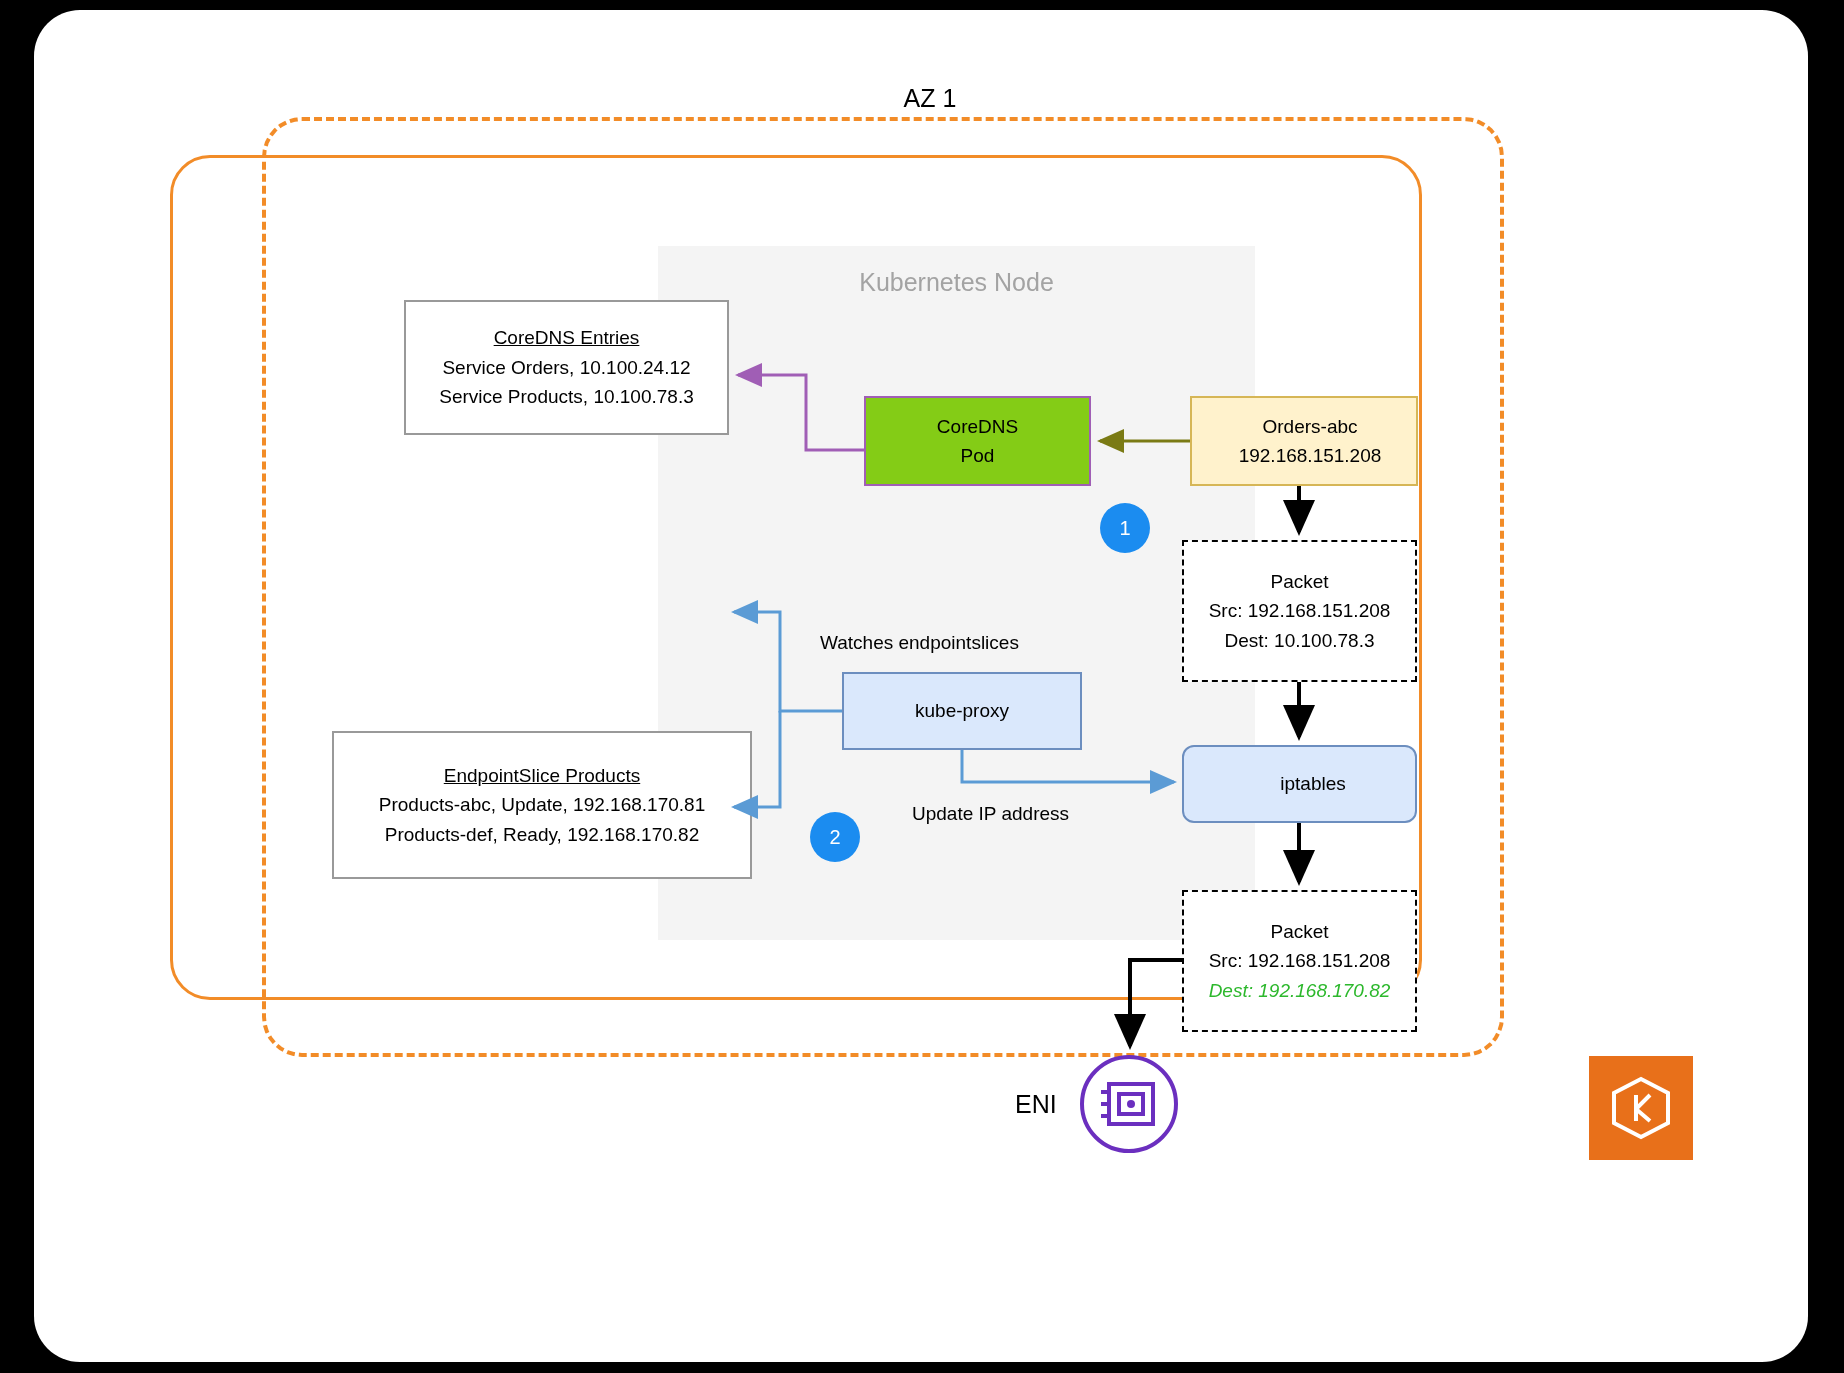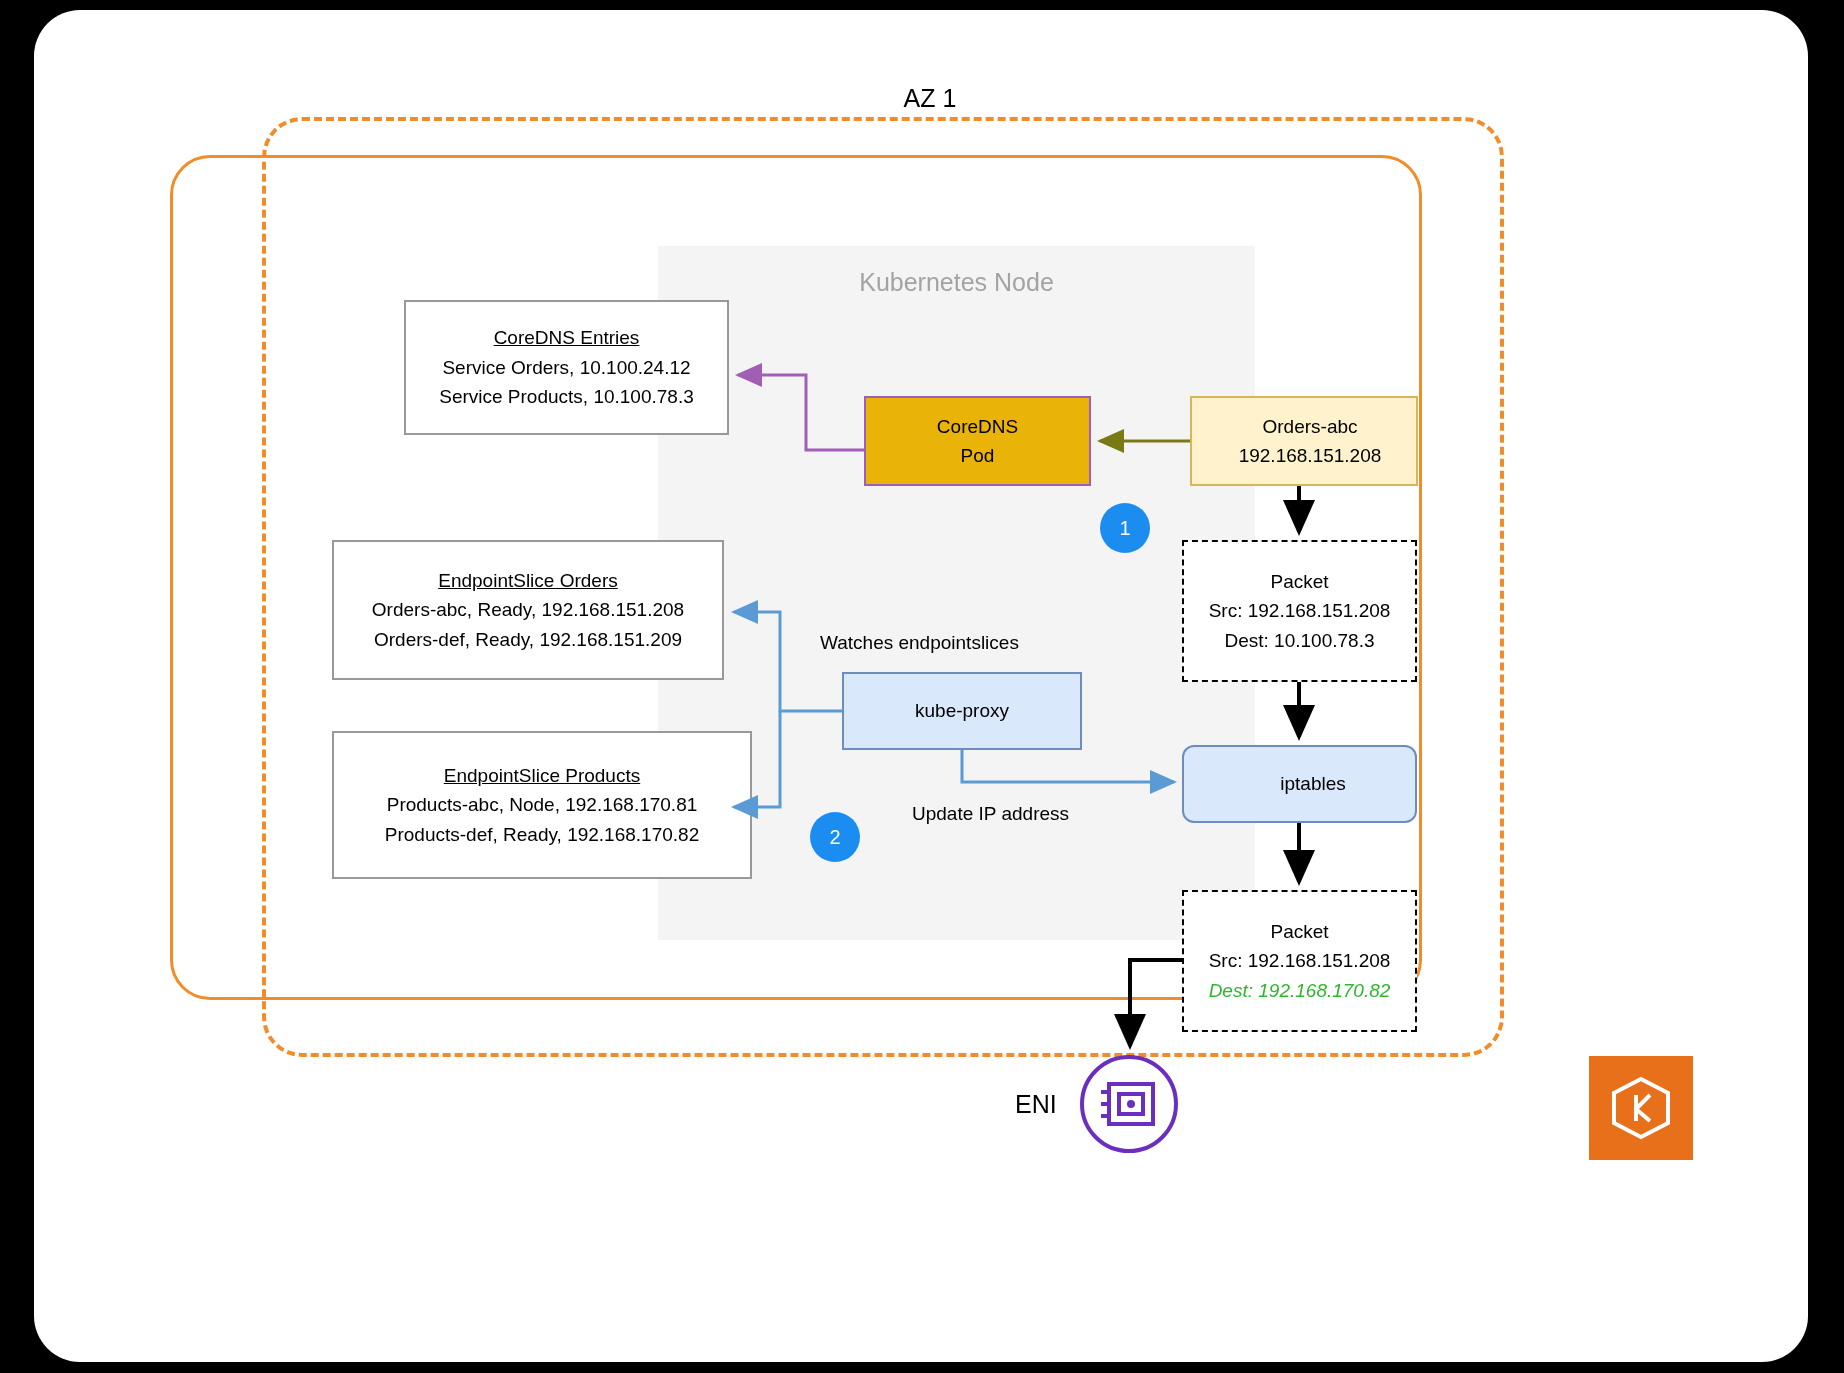--- a/index.html
+++ b/index.html
@@ -100,21 +100,21 @@
   .plain-box {
     border: 2px solid #999999;
     background: #ffffff;
   }
   .dashed-box {
     border: 2.5px dashed #000000;
     background: #ffffff;
   }
   .purple-box {
     border: 2px solid #a05eb5;
-    background: #eab308;
+    background: #84cc16;
   }
   .yellow-box {
     border: 2px solid #d6b656;
     background: #fff2cc;
   }
   .blue-box {
     border: 2px solid #6c8ebf;
     background: #dae8fc;
   }
   .rounded {
@@ -226,29 +226,24 @@
   <div class="box blue-box rounded" style="left:1182px; top:745px; width:235px; height:78px;padding-left:27px;">
     <div>iptables</div>
   </div>
 
   <div class="box dashed-box" style="left:1182px; top:890px; width:235px; height:142px;">
     <div>Packet</div>
     <div>Src: 192.168.151.208</div>
     <div class="green-italic">Dest: 192.168.170.82</div>
   </div>
 
-  <div class="box plain-box" style="left:332px; top:540px; width:392px; height:140px;">
-    <div class="underline">EndpointSlice Orders</div>
-    <div>Orders-abc, Ready, 192.168.151.208</div>
-    <div>Orders-def, Ready, 192.168.151.209</div>
-  </div>
 
   <div class="box plain-box" style="left:332px; top:731px; width:420px; height:148px;">
     <div class="underline">EndpointSlice Products</div>
-    <div>Products-abc, Node, 192.168.170.81</div>
+    <div>Products-abc, Update, 192.168.170.81</div>
     <div>Products-def, Ready, 192.168.170.82</div>
   </div>
 
   <div class="box blue-box" style="left:842px; top:672px; width:240px; height:78px;">
     <div>kube-proxy</div>
   </div>
 
   <div class="caption" style="left:820px; top:632px;">Watches endpointslices</div>
   <div class="caption" style="left:912px; top:803px;">Update IP address</div>
 

